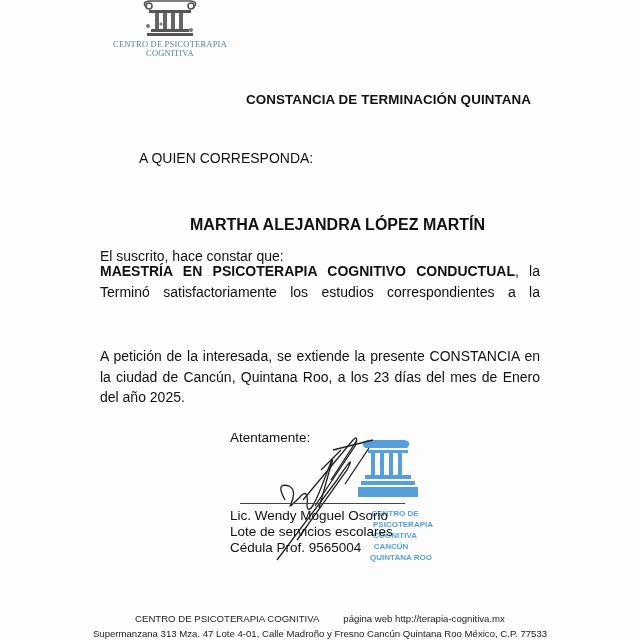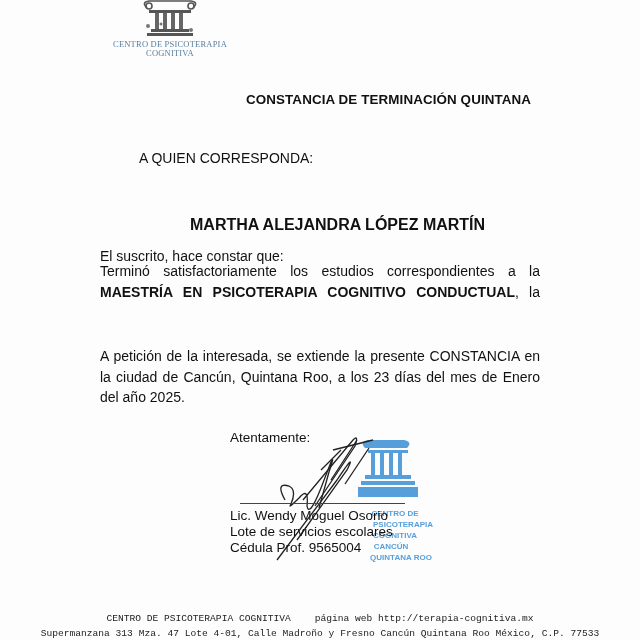--- a/index.html
+++ b/index.html
@@ -9,21 +9,21 @@
   .logo svg { display:block; margin:0 auto; }
   .logo-text { font-family:"Liberation Serif", serif; color:#5a7f9c; font-size:8.5px; line-height:9px; letter-spacing:0.2px; }
   .title { position:absolute; left:246px; top:92px; font-weight:bold; font-size:13.4px; letter-spacing:0.1px; }
   .p { position:absolute; left:100px; width:440px; font-size:14px; line-height:20.5px; }
   .justify { text-align:justify; }
   .justify-last { text-align-last:justify; }
   .name { position:absolute; left:190px; top:216px; font-weight:bold; font-size:16px; }
   .sig-area { position:absolute; left:3px; top:0; width:564px; height:640px; }
   .sig-line { position:absolute; left:240px; top:503px; width:165px; border-top:1px solid #444; }
   .sig-text { position:absolute; left:230px; width:190px; text-align:left; font-size:13.5px; line-height:16px; }
-  .footer { position:absolute; left:0; width:640px; text-align:center; font-size:9.6px; color:#222; white-space:nowrap;font-family:Liberation Mono, monospace; }
+  .footer { position:absolute; left:0; width:640px; text-align:center; font-size:9.6px; color:#222; white-space:nowrap; }
   .footer .gap { display:inline-block; width:24px; }
 </style>
 </head>
 <body>
 
 <div class="logo">
   <svg width="62" height="40" viewBox="0 0 62 40">
     <g fill="none" stroke="#555" stroke-width="1.6">
       <path d="M8 8 q-6 -6 2 -7 h42 q8 1 2 7"></path>
       <circle cx="10" cy="6" r="3"></circle>
@@ -48,22 +48,22 @@
   <div class="logo-text">COGNITIVA</div>
 </div>
 
 <div class="title">CONSTANCIA DE TERMINACIÓN QUINTANA</div>
 
 <div class="p" style="top:148px;margin-left:39px;">A QUIEN CORRESPONDA:</div>
 <div class="p" style="top:205px;margin-top:41px;">El suscrito, hace constar que:</div>
 <div class="name">MARTHA ALEJANDRA LÓPEZ MARTÍN</div>
 
 <div class="p justify" style="top:261px;">
+  <div class="justify-last"><b>MAESTRÍA EN PSICOTERAPIA COGNITIVO CONDUCTUAL</b><span>, la</span></div>
   <div class="justify-last">Terminó satisfactoriamente los estudios correspondientes a la</div>
-  <div class="justify-last"><b>MAESTRÍA EN PSICOTERAPIA COGNITIVO CONDUCTUAL</b><span>, la</span></div>
 </div>
 
 <div class="p justify" style="top:346px;">A petición de la interesada, se extiende la presente CONSTANCIA en la ciudad de Cancún, Quintana Roo, a los 23 días del mes de Enero del año 2025.</div>
 
 <div class="sig-text" style="top:430px;">Atentamente:</div>
 
 <div class="sig-area">
   <svg width="640" height="640" style="position:absolute;left:0;top:0;">
 
     <g fill="#3a8fd6" opacity="0.85">

